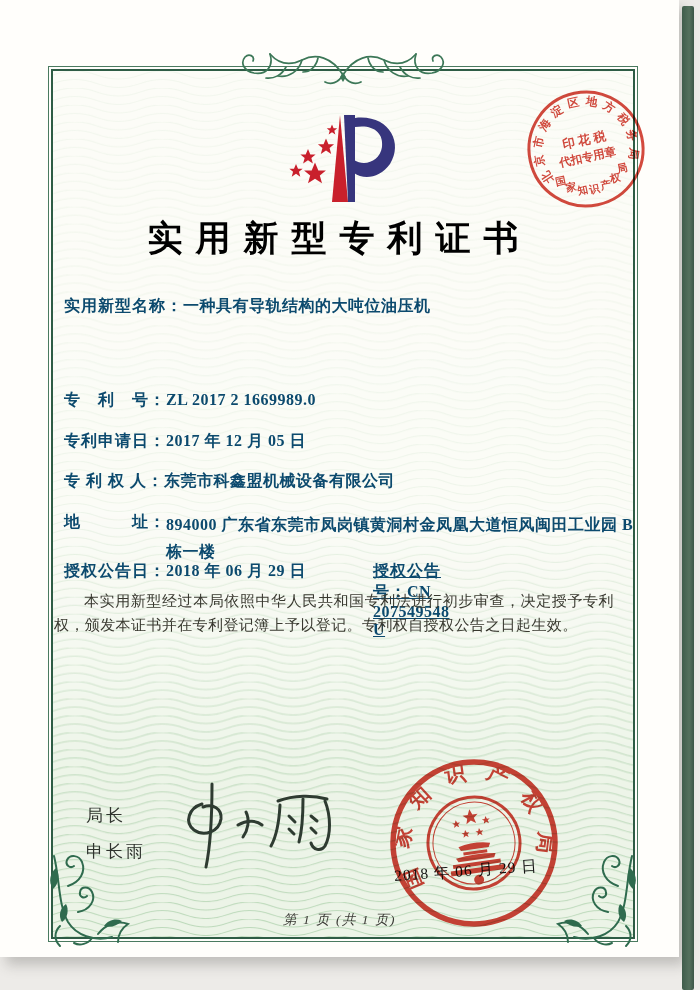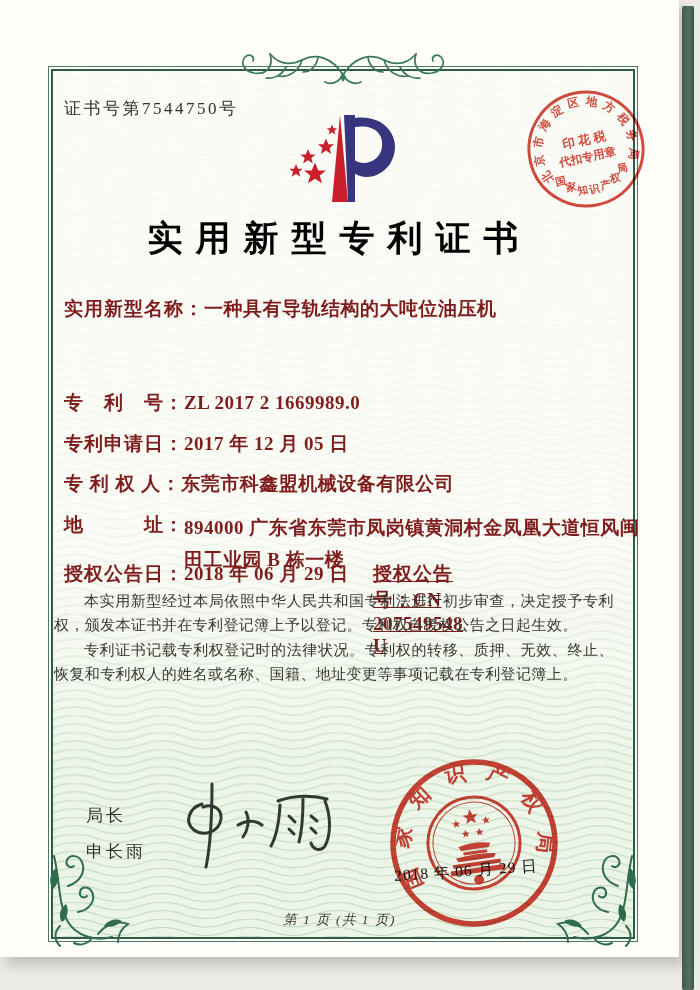--- a/index.html
+++ b/index.html
@@ -30,21 +30,21 @@
   }
   .gwaves{position:absolute;left:0;top:0;width:100%;height:100%;}
   .content{position:absolute;left:0;top:0;width:679px;height:957px;}
 
   .cert-no{position:absolute;left:64px;top:97px;font-size:17px;letter-spacing:2.5px;color:#30302e;}
   .logo{position:absolute;left:282px;top:110px;}
   .title{
     position:absolute;left:0;top:215px;width:679px;text-align:center;
     font-size:35px;font-weight:700;letter-spacing:13px;color:#000000;
   }
-  .row{position:absolute;left:64px;font-size:19px;font-weight:600;color:#7f1d1d;letter-spacing:.5px;}
+  .row{position:absolute;left:64px;font-size:16px;font-weight:600;color:#0c4a6e;letter-spacing:.5px;}
   .row .lbl{letter-spacing:1px;}
   .row .val{letter-spacing:.5px;}
   .row-addr .val{display:inline-block;width:468px;vertical-align:top;line-height:1.68;}
   .cell2{position:absolute;left:309px;top:0;text-decoration:underline;}
   .paras{position:absolute;left:54px;top:590px;width:560px;}
   .paras p{
     margin:0 0 2px 0;font-size:15px;line-height:23.6px;text-indent:2em;
     text-align:justify;color:#38382f;letter-spacing:.4px;
   }
   .officer{position:absolute;left:86px;top:804px;font-size:17px;letter-spacing:3px;color:#2f332e;}
@@ -132,21 +132,20 @@
     </g>
     <g fill="#2f6b4e" stroke="none">
       <path d="M10,22 C 4,27 2,36 7,43 C 13,38 14,29 10,22 Z"></path>
       <path d="M20,58 C 14,62 12,70 16,76 C 22,72 23,63 20,58 Z"></path>
       <path d="M58,80 C 62,74 70,72 76,75 C 71,80 64,82 58,80 Z"></path>
     </g>
   </svg>
 
   <div class="content">
 
-    <div class="cert-no">证书号第7544750号</div>
 
     <svg class="logo" width="135" height="102" viewBox="0 0 135 102">
       <defs>
         <path id="st" d="M0,-10 L2.9,-3.1 L9.5,-3.1 L4.2,1.2 L6.1,8.1 L0,4.1 L-6.1,8.1 L-4.2,1.2 L-9.5,-3.1 L-2.9,-3.1 Z"></path>
       </defs>
       <polygon points="58,5 50,92 66,92" fill="#c9202c"></polygon>
       <polygon points="62,5 73,5 73,92 66,92" fill="#37357d"></polygon>
       <path d="M73,8 C 106,4 122,32 108,54 C 98,68 82,70 72,63 L72,50 C 83,57 98,51 100,37 C 102,22 90,14 73,17 Z" fill="#37357d"></path>
       <g fill="#c9202c">
         <use href="#st" transform="translate(50,20) scale(0.55)"></use>
@@ -176,21 +175,20 @@
     </div>
     <div class="row" style="top:561px">
       <span class="lbl">授权公告日：</span><span class="val">2018 年 06 月 29 日</span>
       <span class="cell2">
         <span class="lbl">授权公告号：</span><span class="val">CN 207549548 U</span>
       </span>
     </div>
 
     <div class="paras">
       <p>本实用新型经过本局依照中华人民共和国专利法进行初步审查，决定授予专利权，颁发本证书并在专利登记簿上予以登记。专利权自授权公告之日起生效。</p>
-      <p>专利证书记载专利权登记时的法律状况。专利权的转移、质押、无效、终止、恢复和专利权人的姓名或名称、国籍、地址变更等事项记载在专利登记簿上。</p>
     </div>
 
     <div class="officer">
       <div>局长</div>
       <div>申长雨</div>
     </div>
 
     <svg class="signature" width="210" height="105" viewBox="0 0 210 105">
       <g stroke="#2e3b31" stroke-width="3" fill="none" stroke-linecap="round">
         <path d="M44,32 C 31,36 26,50 36,58 C 46,65 61,60 63,47 C 64,37 55,31 45,35"></path>

